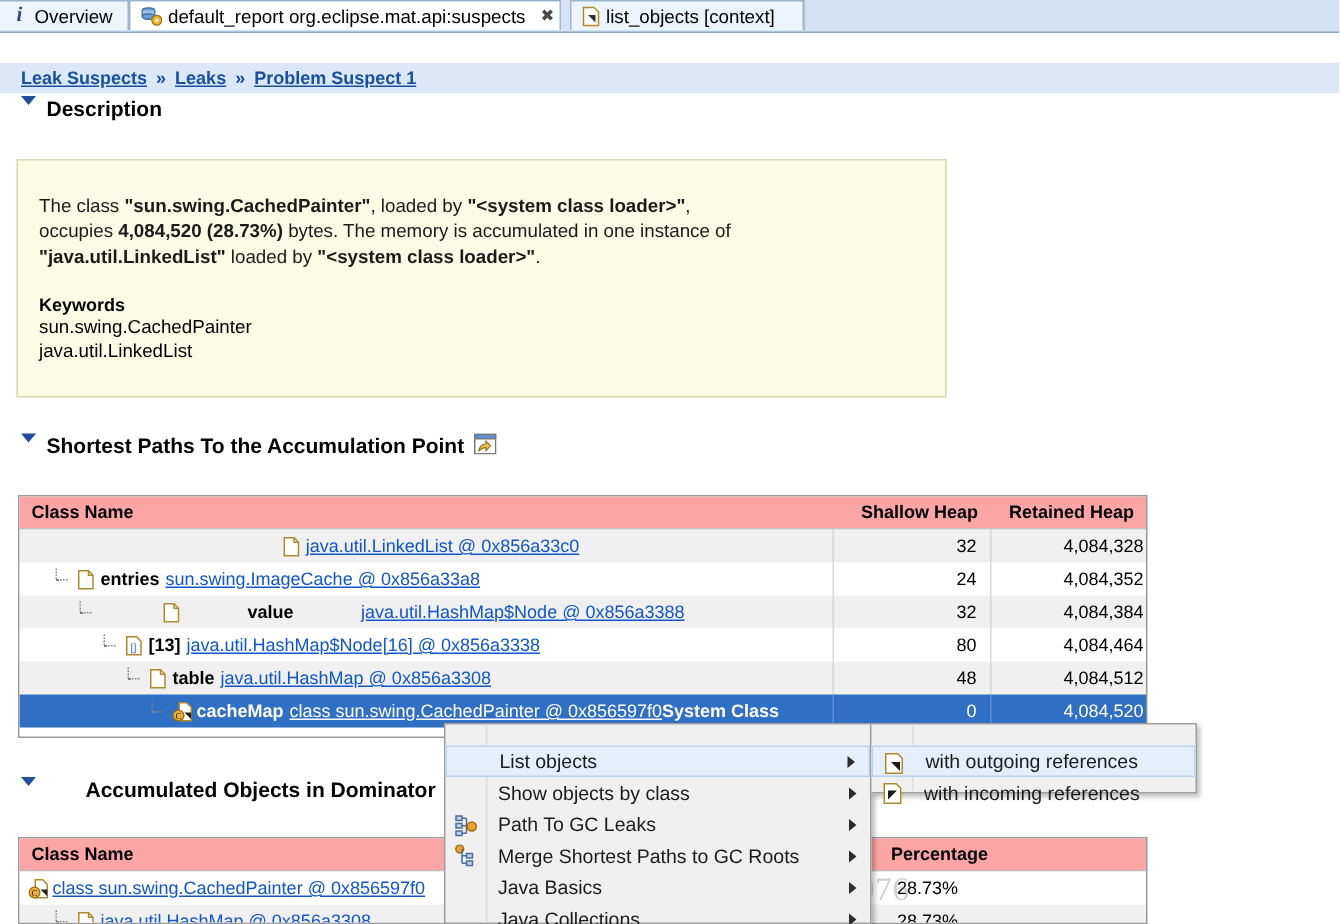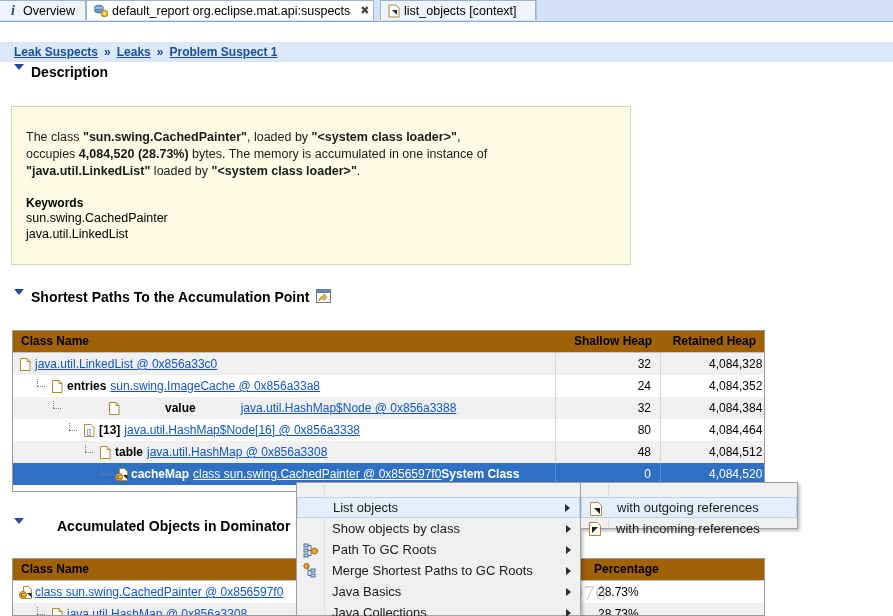--- a/index.html
+++ b/index.html
@@ -87,21 +87,21 @@
 
   
   .tbl {
     position: absolute;
     border: 1px solid #9b9b9b;
     background: #fff;
     box-sizing: border-box;
     overflow: hidden;
   }
   .thead {
-    height: 21px; background: #a16207;
+    height: 21px; background: #fca5a5;
     border-bottom: 1px solid #c2c2c2;
     display: flex; align-items: center;
     font-weight: bold; font-size: 12px;
   }
   .th { box-sizing: border-box; padding: 0 8px; height:21px; line-height:21px; white-space: nowrap;}
   .th.r { text-align: right; }
   .row {
     height: 22px; display: flex; align-items: center;
     font-size: 12px; box-sizing: border-box;
   }
@@ -242,21 +242,21 @@
   </div>
 
   <div class="tbl" id="paths-table" style="left:12px; top:330px; width:753px; height:162px;">
     <div class="thead">
       <div class="th" style="width:542px;">Class Name</div>
       <div class="th r" style="width:105px;">Shallow Heap</div>
       <div class="th r" style="width:104px;">Retained Heap</div>
     </div>
     <div id="paths-rows">
         <div class="row odd">
-          <div class="cell-name" style="width: 542px; padding-left: 6px;">
+          <div class="cell-name" style="width: 542px; padding-left: 6px; justify-content: center;">
             <span class="objicon"><svg width="13" height="15" viewBox="0 0 13 15">
                 <path d="M1.5 1.5 h6.5 l3 3 v9 h-9.5 z" fill="#ffffff" stroke="#b08a2e" stroke-width="1"></path>
                 <path d="M8 1.5 v3 h3" fill="none" stroke="#b08a2e" stroke-width="1"></path>
               </svg></span>
             <span class="lnk">java.util.LinkedList @ 0x856a33c0</span>
           </div>
           <div class="cell-num" style="width: 105px;">32</div>
           <div class="cell-num" style="width: 104px;">4,084,328</div>
         </div>
         <div class="row even">
@@ -381,21 +381,21 @@
           <span class="arrow"></span>
         </div>
         <div class="mitem">
           <span class="mic"><svg width="16" height="16" viewBox="0 0 16 16">
               <rect x="1" y="2" width="4" height="3" fill="#bcd3ee" stroke="#4a6f9e"></rect>
               <rect x="1" y="7" width="4" height="3" fill="#bcd3ee" stroke="#4a6f9e"></rect>
               <rect x="1" y="12" width="4" height="3" fill="#bcd3ee" stroke="#4a6f9e"></rect>
               <path d="M5 3.5 h3 M5 8.5 h3 M5 13.5 h3 M8 3.5 V13.5" stroke="#4a6f9e" fill="none"></path>
               <circle cx="11.5" cy="9" r="3" fill="#f0a32a" stroke="#a06a10"></circle>
             </svg></span>
-          <span>Path To GC Roots</span>
+          <span>Path To GC Leaks</span>
           <span class="arrow"></span>
         </div>
         <div class="mitem">
           <span class="mic"><svg width="16" height="16" viewBox="0 0 16 16">
               <circle cx="3.5" cy="3" r="2.6" fill="#f0a32a" stroke="#a06a10"></circle>
               <rect x="8" y="6" width="4" height="3" fill="#bcd3ee" stroke="#4a6f9e"></rect>
               <rect x="8" y="11" width="4" height="3" fill="#bcd3ee" stroke="#4a6f9e"></rect>
               <path d="M5 7.5 h3 M5 12.5 h3 M5 3 V12.5" stroke="#4a6f9e" fill="none"></path>
             </svg></span>
           <span>Merge Shortest Paths to GC Roots</span>

